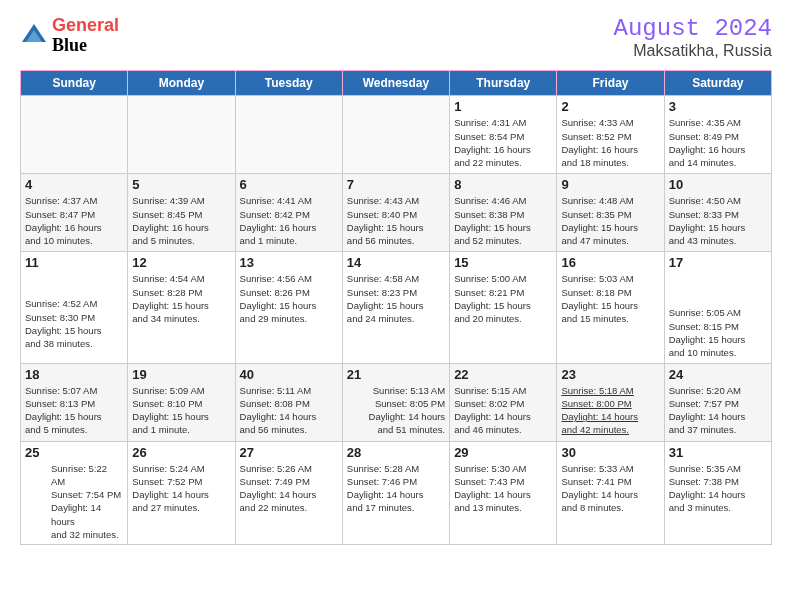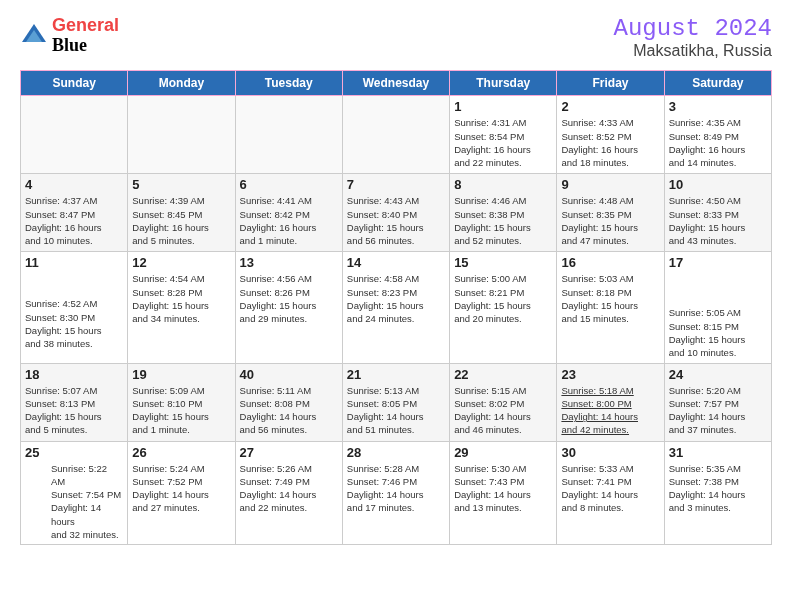--- a/index.html
+++ b/index.html
@@ -270,21 +270,21 @@
           </td>
           <td>
             <div class="day-number">40</div>
             <div class="day-info" style="white-space: pre-line;">Sunrise: 5:11 AM
 Sunset: 8:08 PM
 Daylight: 14 hours
 and 56 minutes.</div>
           </td>
           <td>
             <div class="day-number">21</div>
-            <div class="day-info" style="white-space: pre-line;">Sunrise: 5:13 AM
+            <div class="day-info" style="white-space: pre-line; text-align: right;">Sunrise: 5:13 AM
 Sunset: 8:05 PM
 Daylight: 14 hours
 and 51 minutes.</div>
           </td>
           <td>
             <div class="day-number">22</div>
             <div class="day-info" style="white-space: pre-line;">Sunrise: 5:15 AM
 Sunset: 8:02 PM
 Daylight: 14 hours
 and 46 minutes.</div>

